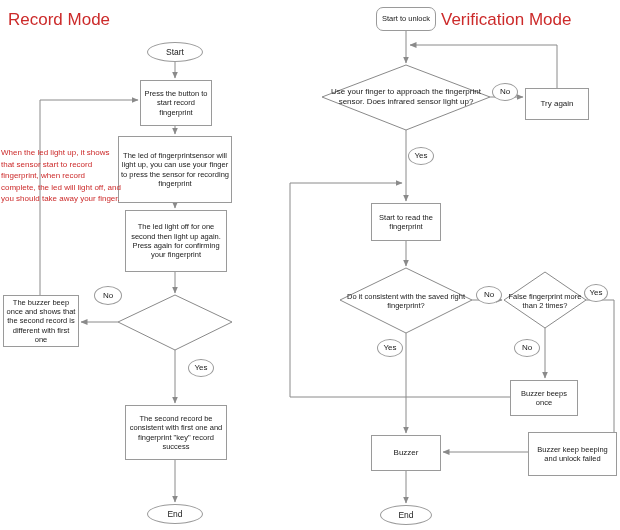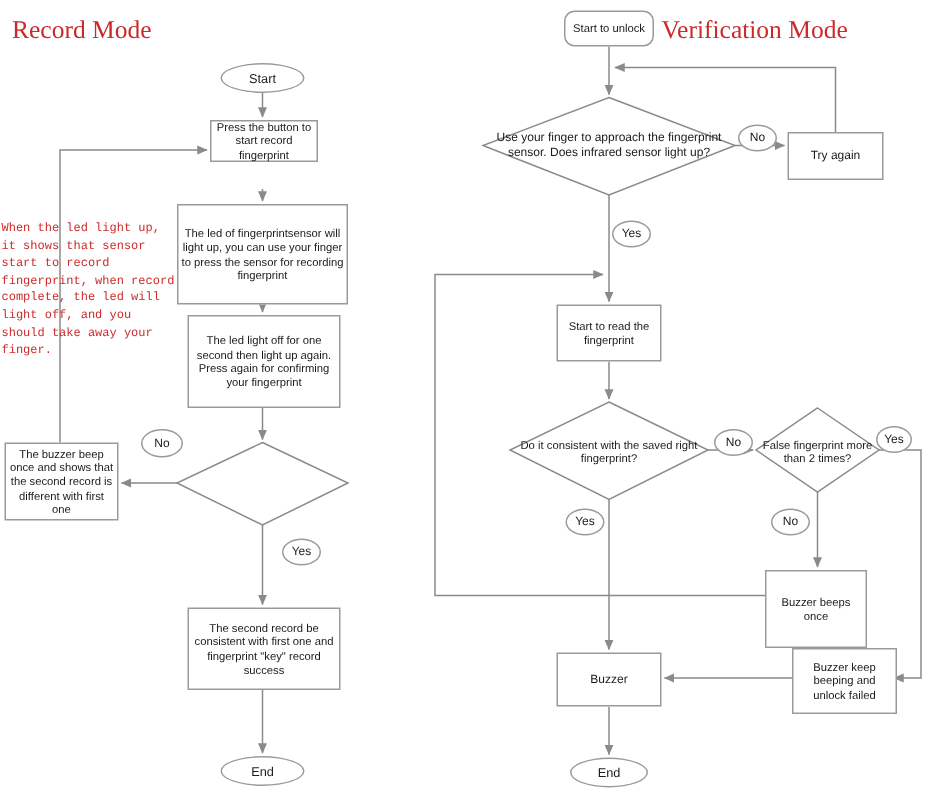--- a/index.html
+++ b/index.html
@@ -16,25 +16,25 @@
 
   .node {
     position:absolute; display:flex; align-items:center; justify-content:center;
     text-align:center; color:var(--text,#1a1a1a); line-height:1.25;
   }
   .rect-node { background:#fff; border:1px solid var(--border,#999); font-size:7.5px; padding:2px; }
   .oval-node { background:#fff; border:1px solid var(--border,#999); border-radius:50%; font-size:8px; }
   .terminator { font-size:8.5px; }
   .dtext { font-size:7.5px; background:transparent; }
   .title {
-    position:absolute; font-family:Liberation Serif, serif;
+    position:absolute; font-family:Liberation Sans, sans-serif;
     color:var(--accent_red,#c22); white-space:nowrap;
   }
   .note {
-    position:absolute; font-family:Liberation Mono, monospace;
+    position:absolute; font-family:Liberation Sans, sans-serif;
     color:var(--accent_red,#c33); font-size:8px; line-height:1.45; text-align:left;
   }
 </style>
 </head>
 <body>
 
 <div id="canvas">
 
   <svg id="connector-layer" width="620" height="530" viewBox="0 0 620 530" xmlns="http://www.w3.org/2000/svg">
     <defs>
@@ -70,21 +70,21 @@
     <polygon class="diamond-shape" points="406,268 472,300 406,333 340,300"></polygon>
     <polygon class="diamond-shape" points="545,272 586,300 545,328 504,300"></polygon>
   </svg>
 
   <div class="title" style="left:8px; top:10px; font-size:17px;">Record Mode</div>
 
   <div class="node oval-node terminator" style="left:147px; top:42px; width:56px; height:20px;">
     <span>Start</span>
   </div>
 
-  <div class="node rect-node" style="left:140px; top:80px; width:72px; height:28px;">
+  <div class="node rect-node" style="left:140px; top:80px; width:72px; height:46px;">
     <span>Press the button to start record fingerprint</span>
   </div>
 
   <div class="node rect-node" style="left:118px; top:136px; width:114px; height:67px;">
     <span>The led of fingerprintsensor will light up, you can use your finger to press the sensor for recording fingerprint</span>
   </div>
 
   <div class="node rect-node" style="left:125px; top:210px; width:102px; height:62px;">
     <span>The led light off for one second then light up again. Press again for confirming your fingerprint</span>
   </div>
@@ -151,33 +151,33 @@
   </div>
 
   <div class="node oval-node" style="left:584px; top:284px; width:24px; height:18px;">
     <span>Yes</span>
   </div>
 
   <div class="node oval-node" style="left:514px; top:339px; width:26px; height:18px;">
     <span>No</span>
   </div>
 
-  <div class="node rect-node" style="left:510px; top:380px; width:68px; height:52px;">
+  <div class="node rect-node" style="left:510px; top:380px; width:68px; height:36px;">
     <span>Buzzer beeps once</span>
   </div>
 
   <div class="node oval-node" style="left:377px; top:339px; width:26px; height:18px;">
     <span>Yes</span>
   </div>
 
   <div class="node rect-node" style="left:371px; top:435px; width:70px; height:36px; font-size:8px;">
     <span>Buzzer</span>
   </div>
 
-  <div class="node rect-node" style="left:528px; top:432px; width:70px; height:44px;">
+  <div class="node rect-node" style="left:528px; top:432px; width:89px; height:44px;">
     <span>Buzzer keep beeping and unlock failed</span>
   </div>
 
   <div class="node oval-node terminator" style="left:380px; top:505px; width:52px; height:20px;">
     <span>End</span>
   </div>
 
 </div>
 
 </body></html>

